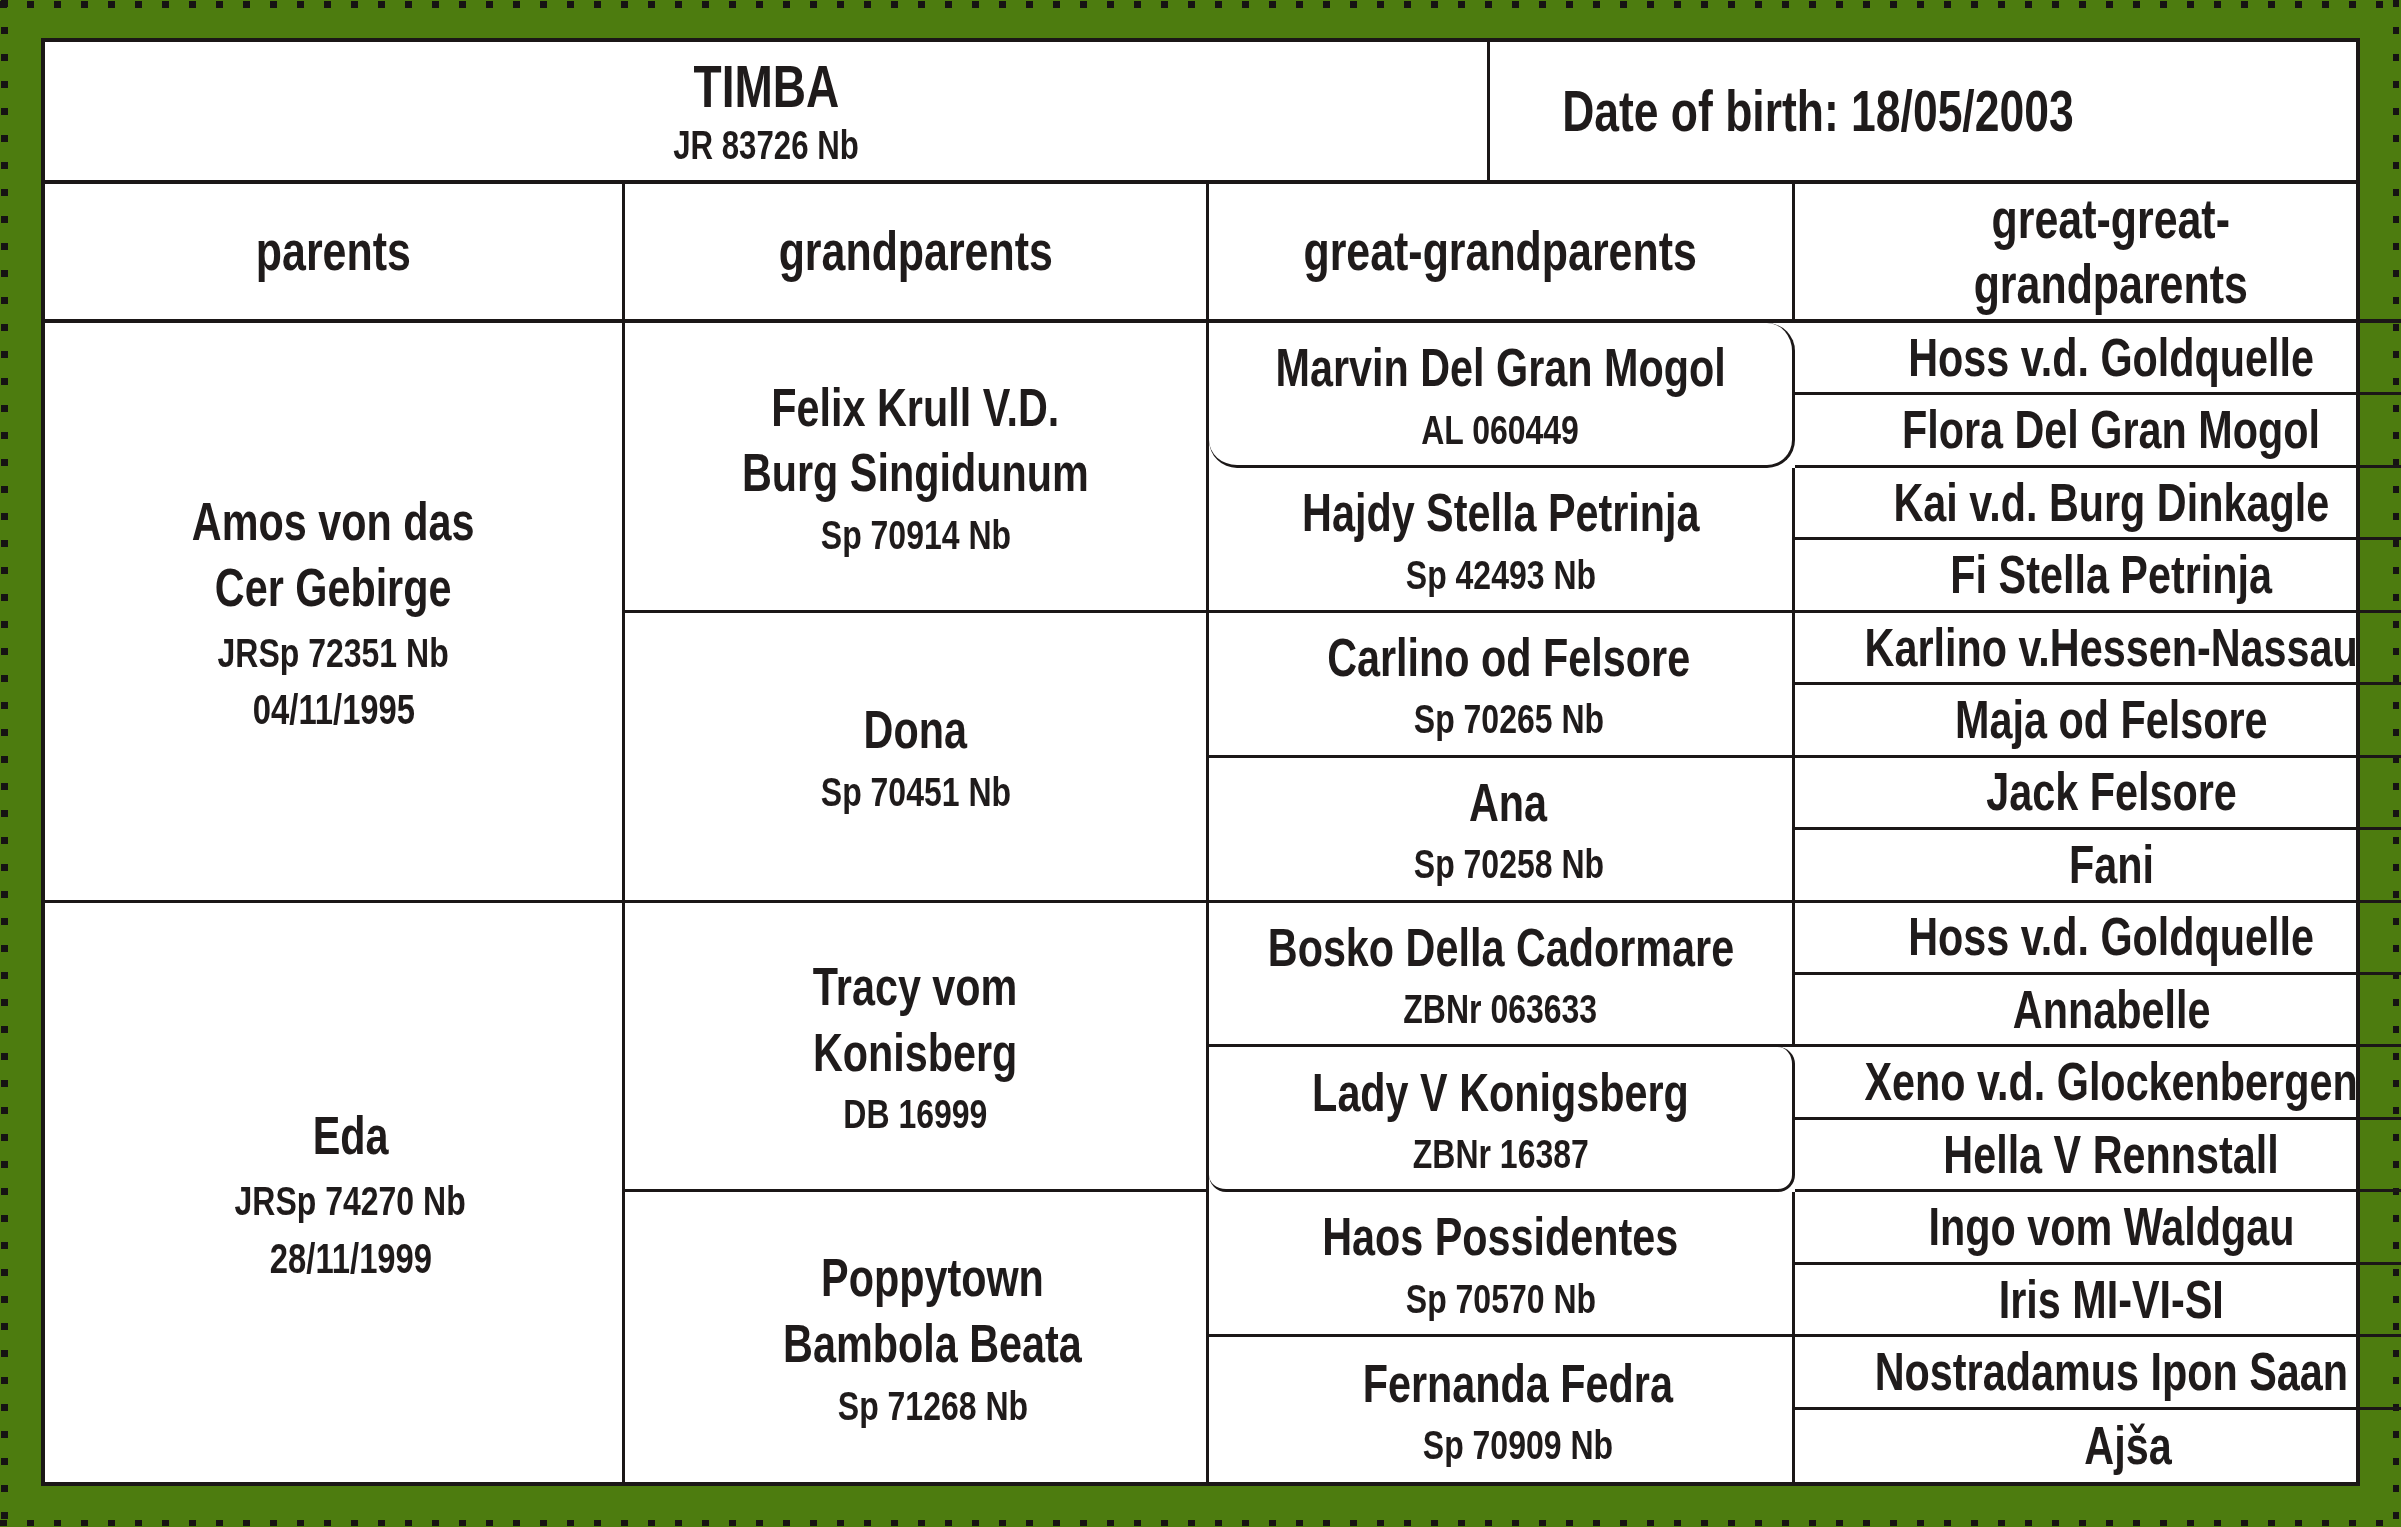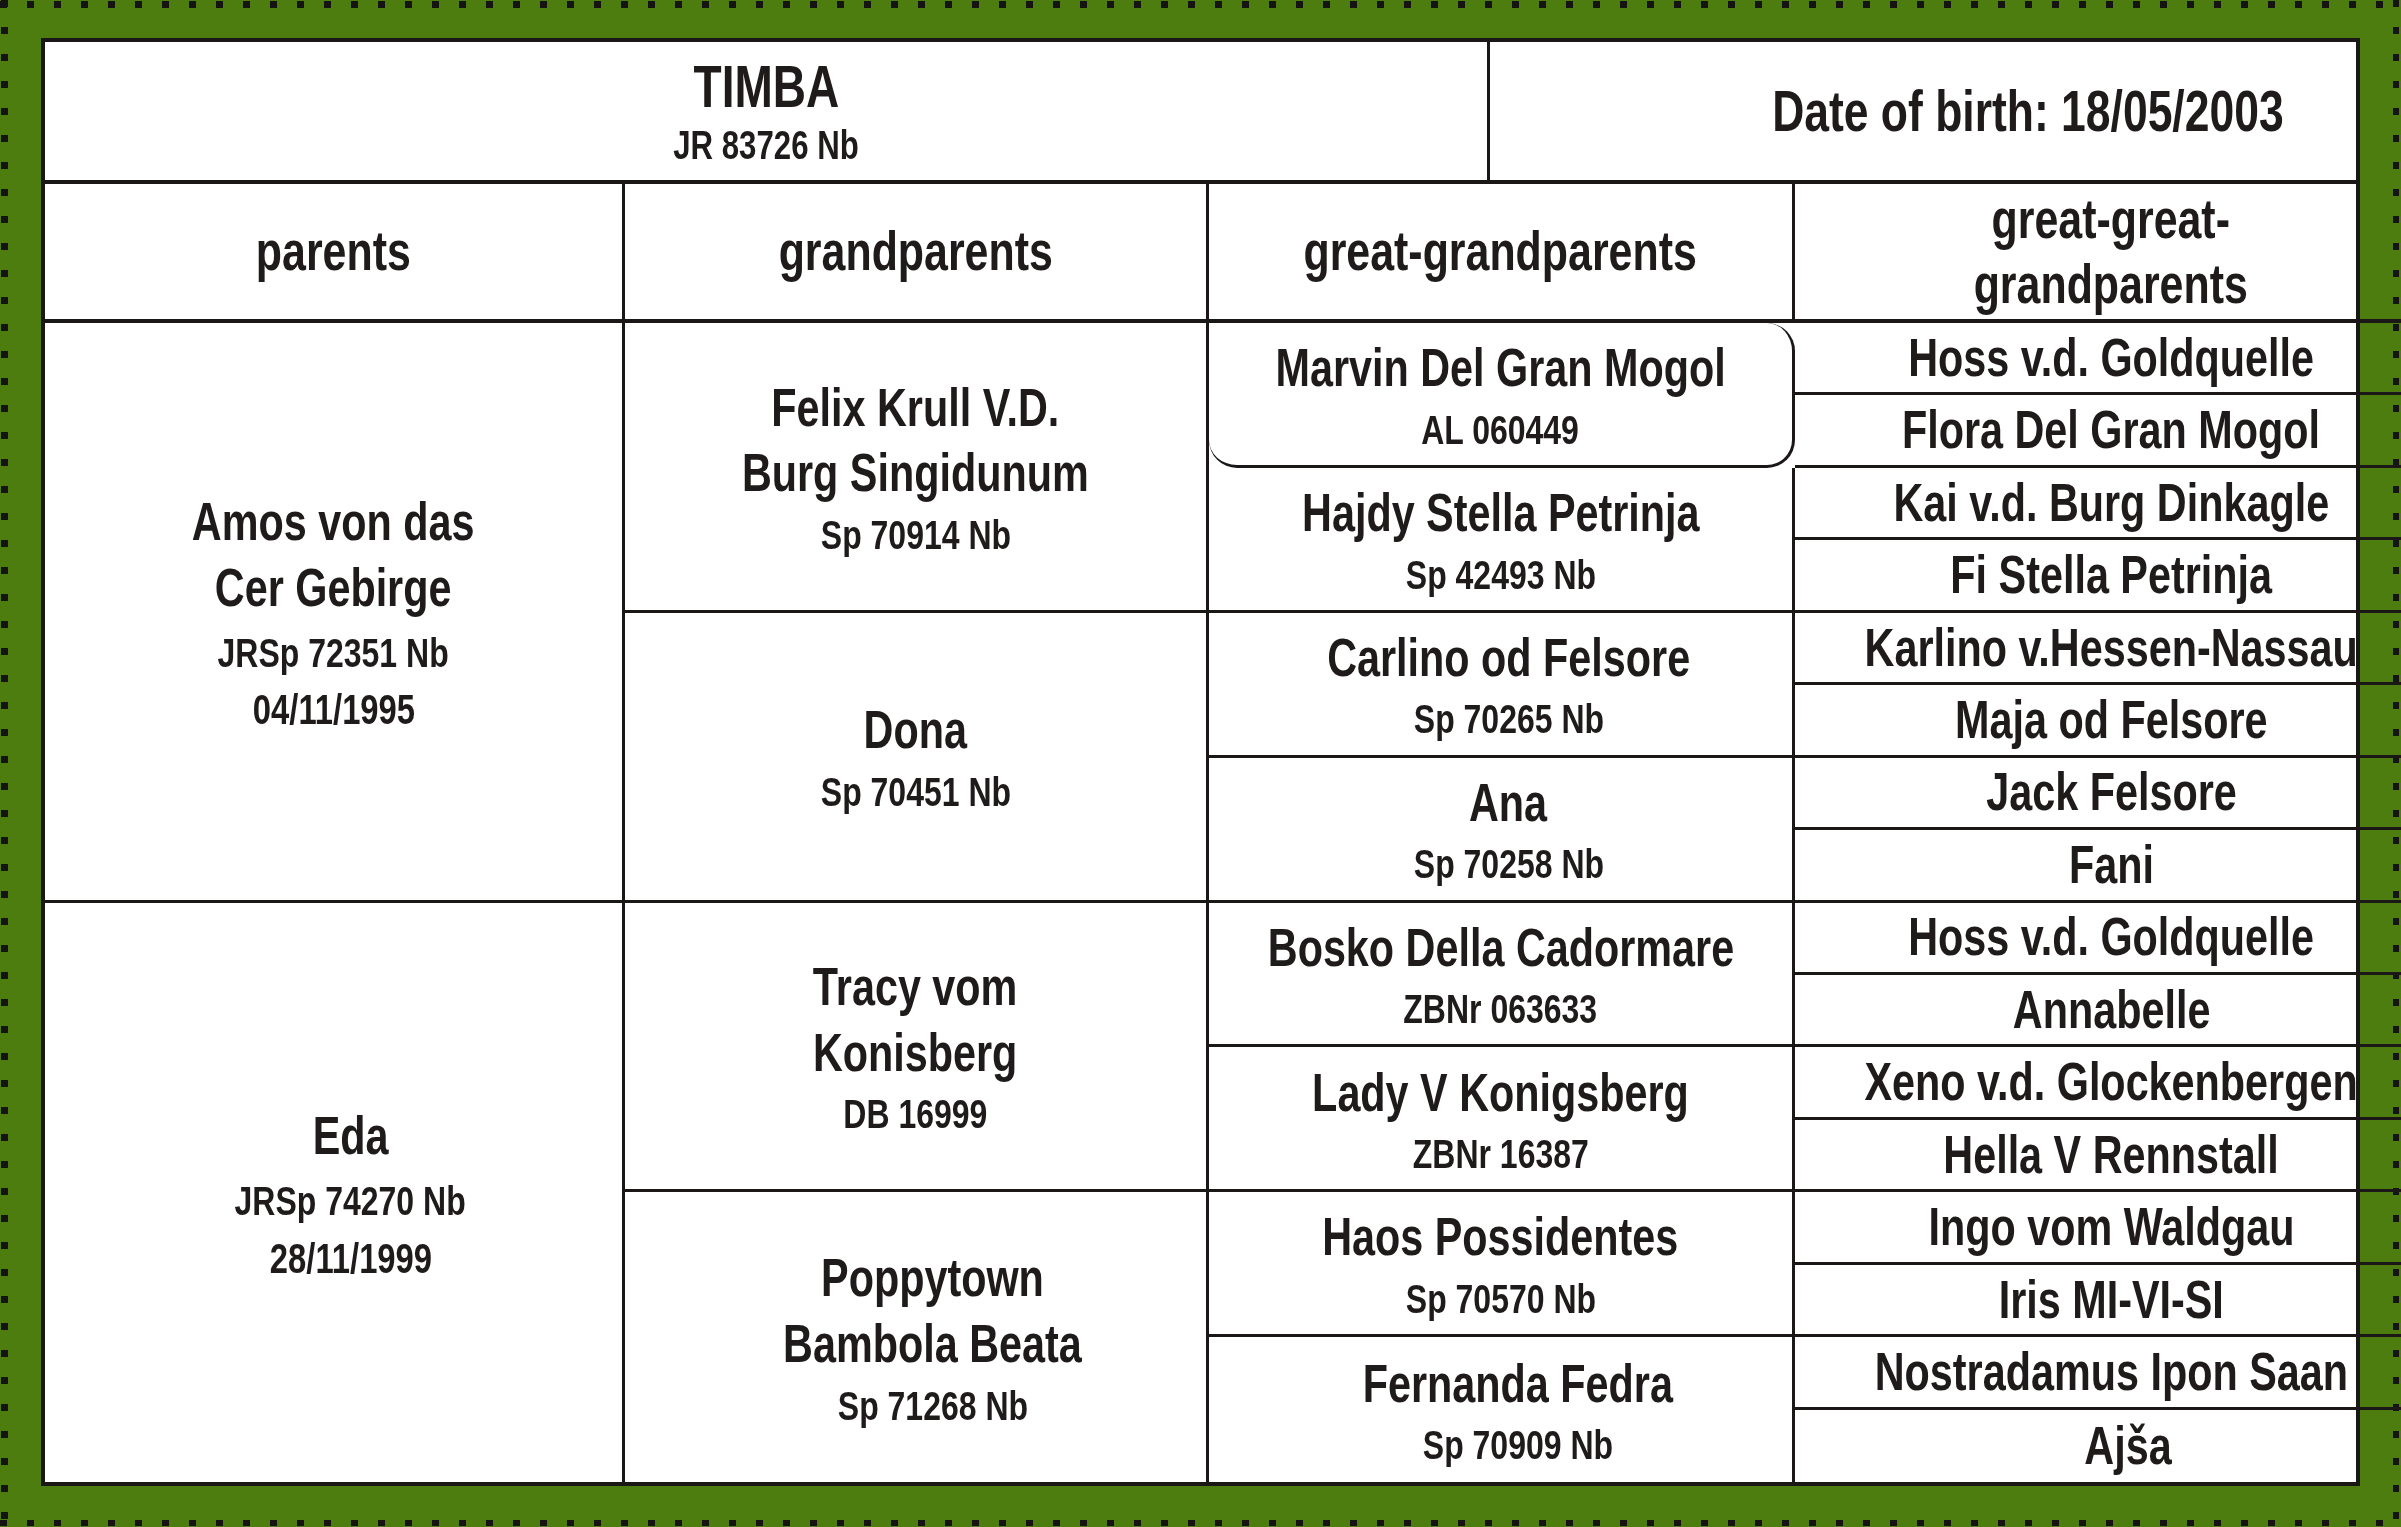--- a/index.html
+++ b/index.html
@@ -45,21 +45,21 @@
   .title-cell {
     width: 1445px;
     box-sizing: border-box;
     border-right: 3.4px solid #1b1717;
     display: flex; flex-direction: column;
     align-items: center; justify-content: center;
     gap: 2.7px;
   }
   .dob-cell {
     flex: 1;
-    display: flex; align-items: center; justify-content: flex-end;
+    display: flex; align-items: center; justify-content: flex-start;
   }
 
   .grid {
     flex: 1;
     display: grid;
     grid-template-columns: 580px 584px 586px auto;
     grid-template-rows: 139px repeat(16, 1fr);
   }
   .c {
     box-sizing: border-box;
@@ -97,21 +97,21 @@
   .p2  { grid-area: 10 / 1 / 18 / 2; }
   .g1  { grid-area: 2 / 2 / 6 / 3; align-items: center; }
   .g2  { grid-area: 6 / 2 / 10 / 3; }
   .g3  { grid-area: 10 / 2 / 14 / 3; }
   .g4  { grid-area: 14 / 2 / 18 / 3; }
   .gg1 { grid-area: 2 / 3 / 4 / 4; border-radius: 28px; }
   .gg2 { grid-area: 4 / 3 / 6 / 4; }
   .gg3 { grid-area: 6 / 3 / 8 / 4; padding-left: 16px; }
   .gg4 { grid-area: 8 / 3 / 10 / 4; padding-left: 16px; }
   .gg5 { grid-area: 10 / 3 / 12 / 4; }
-  .gg6 { grid-area: 12 / 3 / 14 / 4; }
+  .gg6 { grid-area: 12 / 3 / 14 / 4; border-radius: 17px; }
   .gg7 { grid-area: 14 / 3 / 16 / 4; }
   .gg8 { grid-area: 16 / 3 / 18 / 4; }
 </style>
 </head>
 <body>
 
 <div class="page">
   <div class="dot-h dot-top"></div>
   <div class="dot-h dot-bottom"></div>
   <div class="dot-v dot-left"></div>

